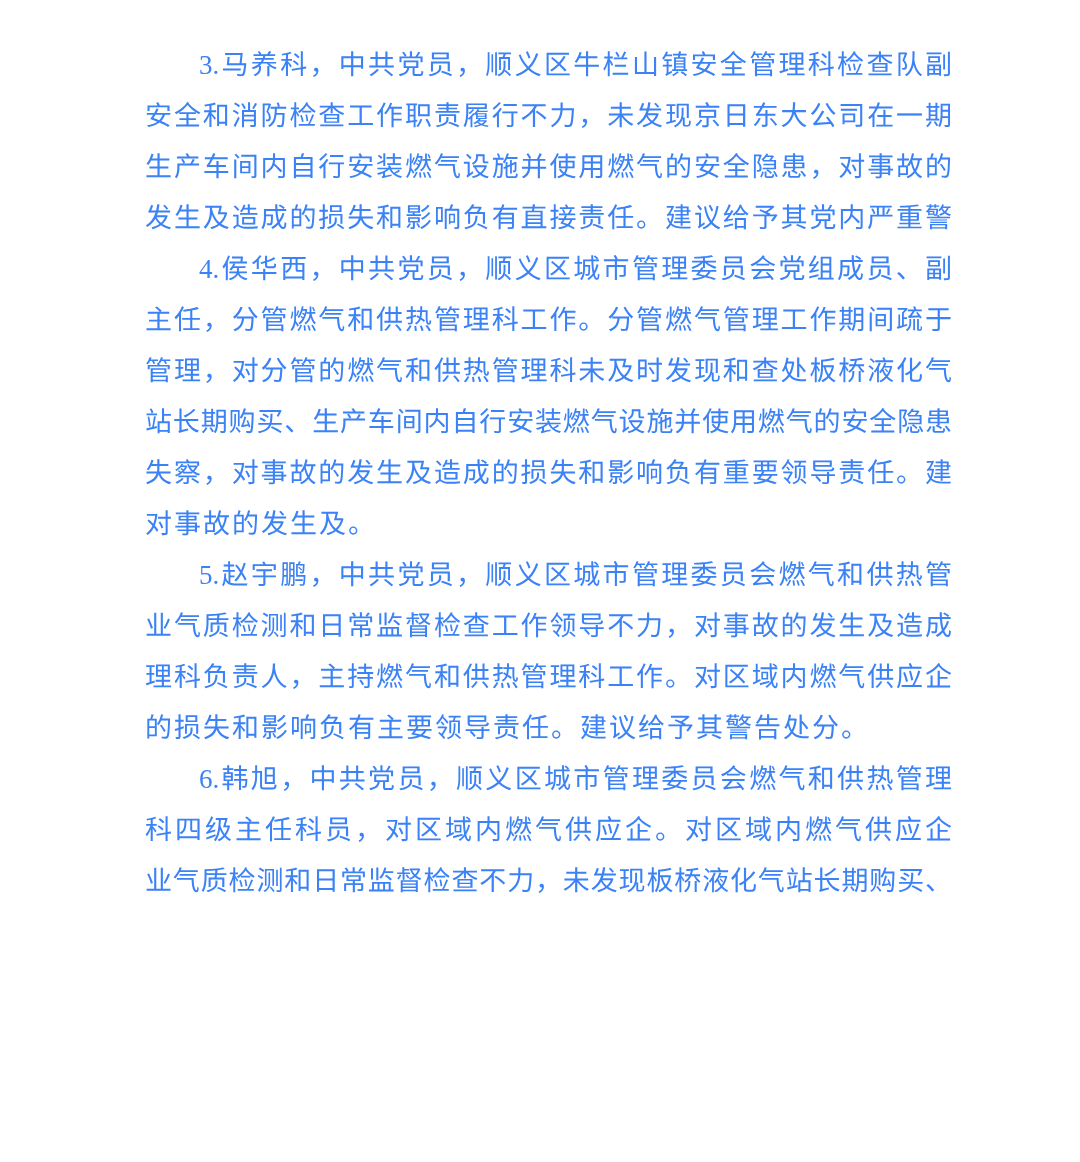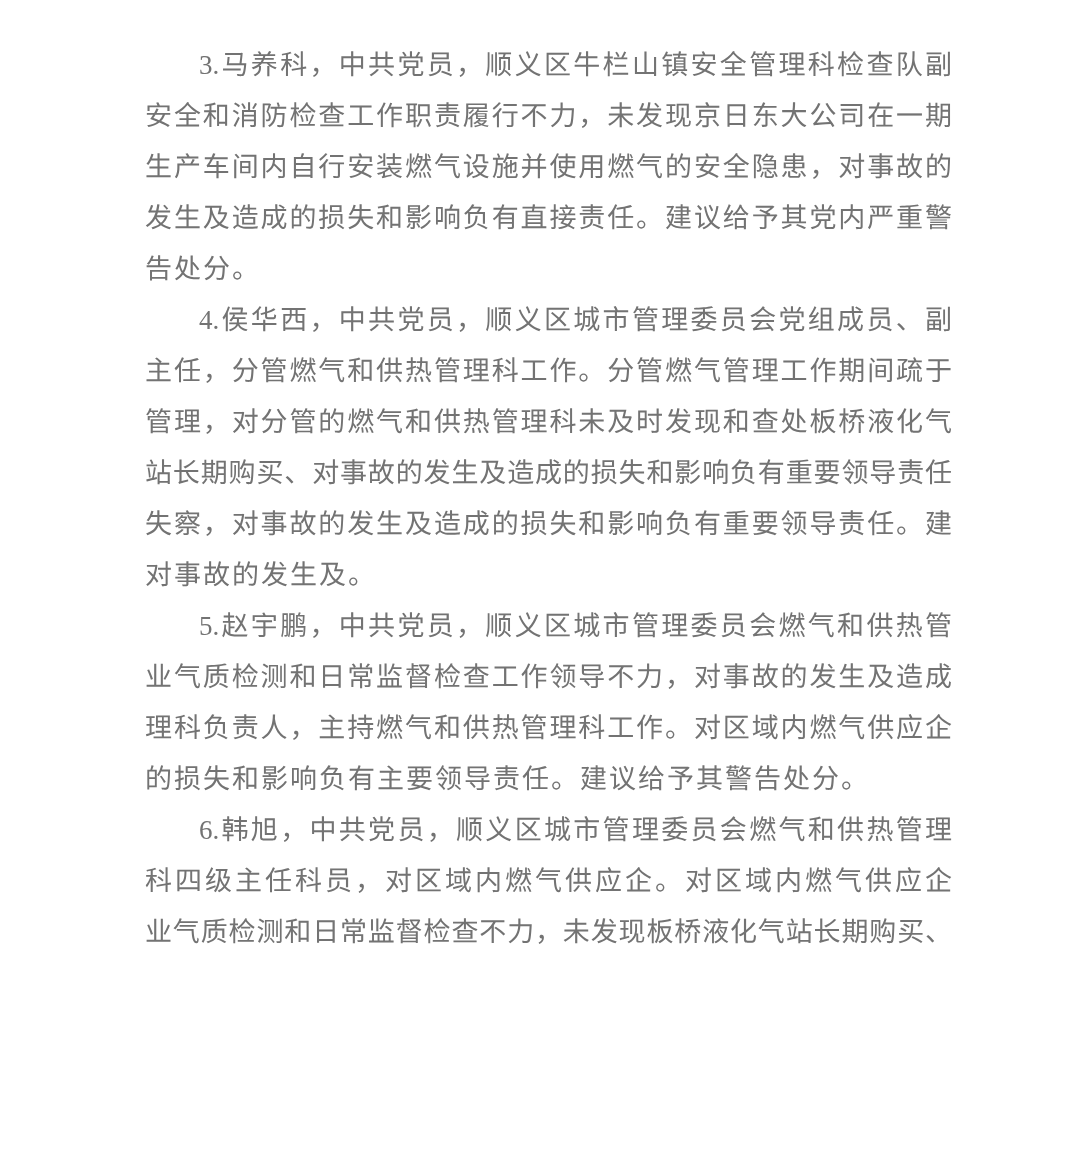--- a/index.html
+++ b/index.html
@@ -10,21 +10,21 @@
     width: 1080px;
     height: 1162px;
     background: #ffffff;
     overflow: hidden;
   }
   .page {
     box-sizing: border-box;
     width: 1080px;
     height: 1162px;
     padding: 40px 128px 0 145px;
-    color: #737373;
+    color: #3b82f6;
     font-family: "Liberation Serif", "DejaVu Serif", serif;
   }
   .para {
     margin: 0;
     padding: 0;
   }
   .line {
     font-size: 27px;
     line-height: 51px;
     height: 51px;
@@ -44,28 +44,27 @@
 </head>
 <body>
 
 <div class="page">
 
   <section class="para">
     <div class="line indent">3.马养科，中共党员，顺义区牛栏山镇安全管理科检查队副</div>
     <div class="line">安全和消防检查工作职责履行不力，未发现京日东大公司在一期</div>
     <div class="line">生产车间内自行安装燃气设施并使用燃气的安全隐患，对事故的</div>
     <div class="line">发生及造成的损失和影响负有直接责任。建议给予其党内严重警</div>
-    <div class="line end">告处分。</div>
   </section>
 
   <section class="para">
     <div class="line indent">4.侯华西，中共党员，顺义区城市管理委员会党组成员、副</div>
     <div class="line">主任，分管燃气和供热管理科工作。分管燃气管理工作期间疏于</div>
     <div class="line">管理，对分管的燃气和供热管理科未及时发现和查处板桥液化气</div>
-    <div class="line">站长期购买、对事故的发生及造成的损失和影响负有重要领导责任</div>
+    <div class="line">站长期购买、生产车间内自行安装燃气设施并使用燃气的安全隐患</div>
     <div class="line">失察，对事故的发生及造成的损失和影响负有重要领导责任。建</div>
     <div class="line end">对事故的发生及。</div>
   </section>
 
   <section class="para">
     <div class="line indent">5.赵宇鹏，中共党员，顺义区城市管理委员会燃气和供热管</div>
     <div class="line">业气质检测和日常监督检查工作领导不力，对事故的发生及造成</div>
     <div class="line">理科负责人，主持燃气和供热管理科工作。对区域内燃气供应企</div>
     <div class="line end">的损失和影响负有主要领导责任。建议给予其警告处分。</div>
   </section>

